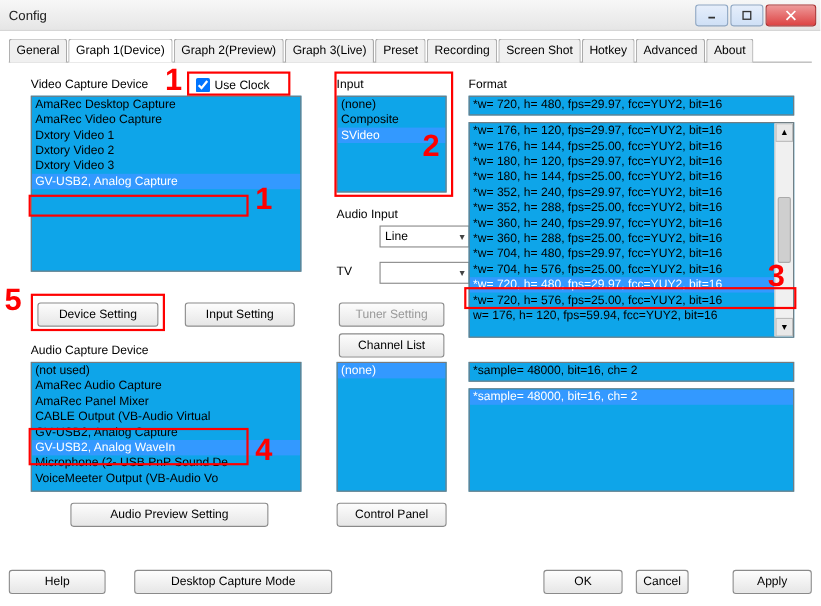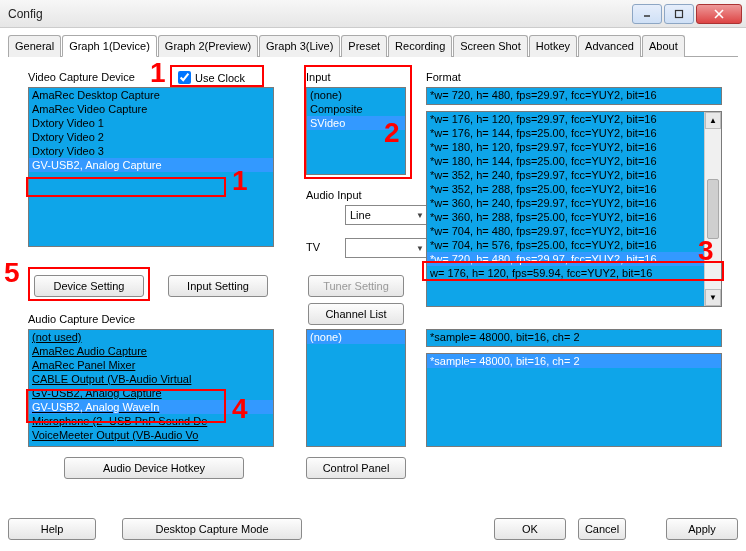--- a/index.html
+++ b/index.html
@@ -167,30 +167,31 @@
         <div class="item">*w= 176, h= 144, fps=25.00,  fcc=YUY2, bit=16</div>
         <div class="item">*w= 180, h= 120, fps=29.97,  fcc=YUY2, bit=16</div>
         <div class="item">*w= 180, h= 144, fps=25.00,  fcc=YUY2, bit=16</div>
         <div class="item">*w= 352, h= 240, fps=29.97,  fcc=YUY2, bit=16</div>
         <div class="item">*w= 352, h= 288, fps=25.00,  fcc=YUY2, bit=16</div>
         <div class="item">*w= 360, h= 240, fps=29.97,  fcc=YUY2, bit=16</div>
         <div class="item">*w= 360, h= 288, fps=25.00,  fcc=YUY2, bit=16</div>
         <div class="item">*w= 704, h= 480, fps=29.97,  fcc=YUY2, bit=16</div>
         <div class="item">*w= 704, h= 576, fps=25.00,  fcc=YUY2, bit=16</div>
         <div class="item sel">*w= 720, h= 480, fps=29.97,  fcc=YUY2, bit=16</div>
+        <div class="item">*w= 720, h= 576, fps=25.00,  fcc=YUY2, bit=16</div>
         <div class="item"> w= 176, h= 120, fps=59.94,  fcc=YUY2, bit=16</div>
         <div class="vscroll">
       <div class="arrow">▲</div>
       <div class="thumb"></div>
       <div class="arrow">▼</div>
     </div>
   </div>
 
   <div style="position:absolute; left:20px; top:256px;"><span>Audio Capture Device</span></div>
-  <div id="audlist" class="listbox" style="position:absolute; left:20px; top:272px; width:246px; height:118px;text-decoration:underline;">
+  <div id="audlist" class="listbox" style="position:absolute; left:20px; top:272px; width:246px; height:118px;">
         <div class="item">(not used)</div>
         <div class="item">AmaRec Audio Capture</div>
         <div class="item">AmaRec Panel Mixer</div>
         <div class="item">CABLE Output (VB-Audio Virtual</div>
         <div class="item">GV-USB2, Analog Capture</div>
         <div class="item sel">GV-USB2, Analog WaveIn</div>
         <div class="item">Microphone (2- USB PnP Sound De</div>
         <div class="item">VoiceMeeter Output (VB-Audio Vo</div>
       </div>
 
@@ -198,21 +199,21 @@
         <div class="item sel">(none)</div>
       </div>
 
   <div class="listbox" style="position:absolute; left:418px; top:272px; width:296px; height:18px;">
     <div class="item">*sample= 48000, bit=16, ch= 2</div>
   </div>
   <div id="samplist" class="listbox" style="position:absolute; left:418px; top:296px; width:296px; height:94px;">
         <div class="item sel">*sample= 48000, bit=16, ch= 2</div>
       </div>
 
-  <div class="btn" style="position:absolute; left:56px; top:400px; width:180px;">Audio Device Hotkey</div>
+  <div class="btn" style="position:absolute; left:56px; top:400px; width:180px;">Audio Preview Setting</div>
   <div class="btn" style="position:absolute; left:298px; top:400px; width:100px;">Control Panel</div>
 
   <div class="redbox" style="left:162px; top:8px; width:94px; height:22px;"></div>
   <div class="rednum" style="left:142px; top:0px;">1</div>
 
   <div class="redbox" style="left:18px; top:120px; width:200px; height:20px;"></div>
   <div class="rednum" style="left:224px; top:108px;">1</div>
 
   <div class="redbox" style="left:296px; top:8px; width:108px; height:114px;"></div>
   <div class="rednum" style="left:376px; top:60px;">2</div>

